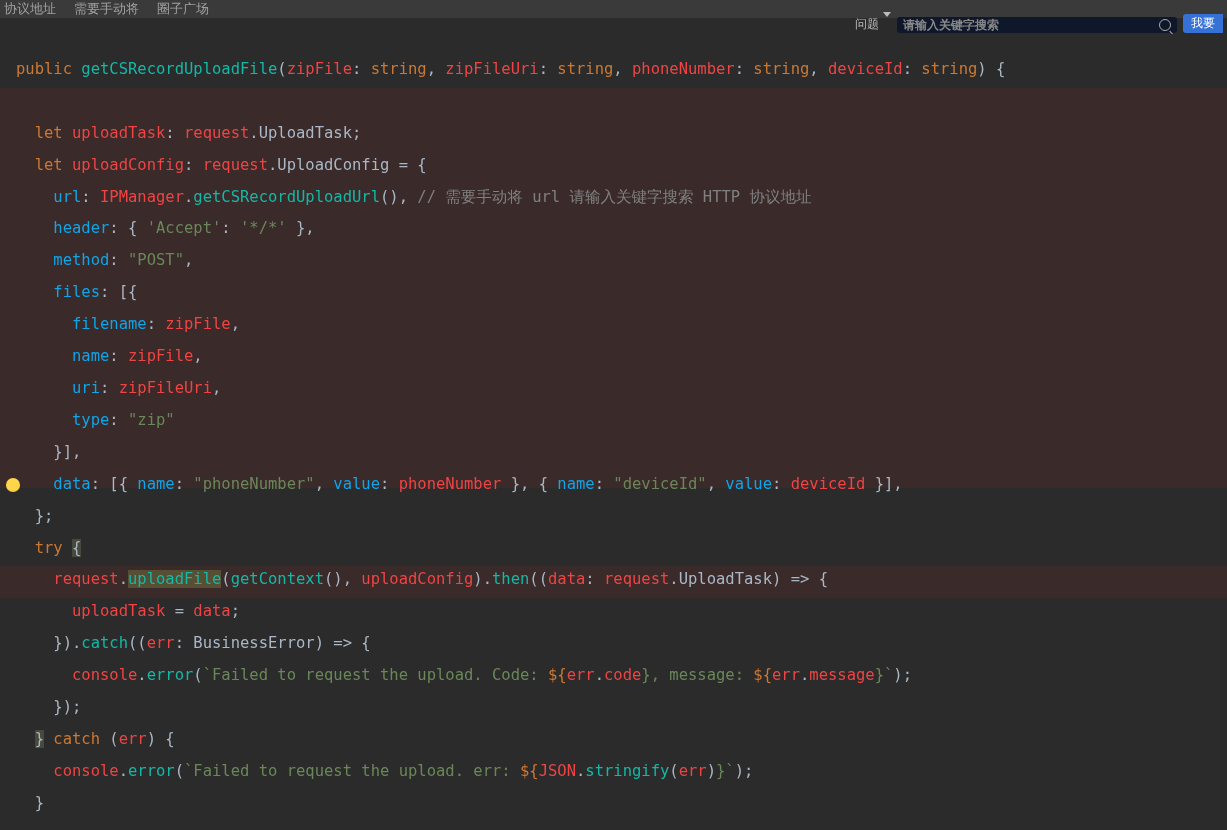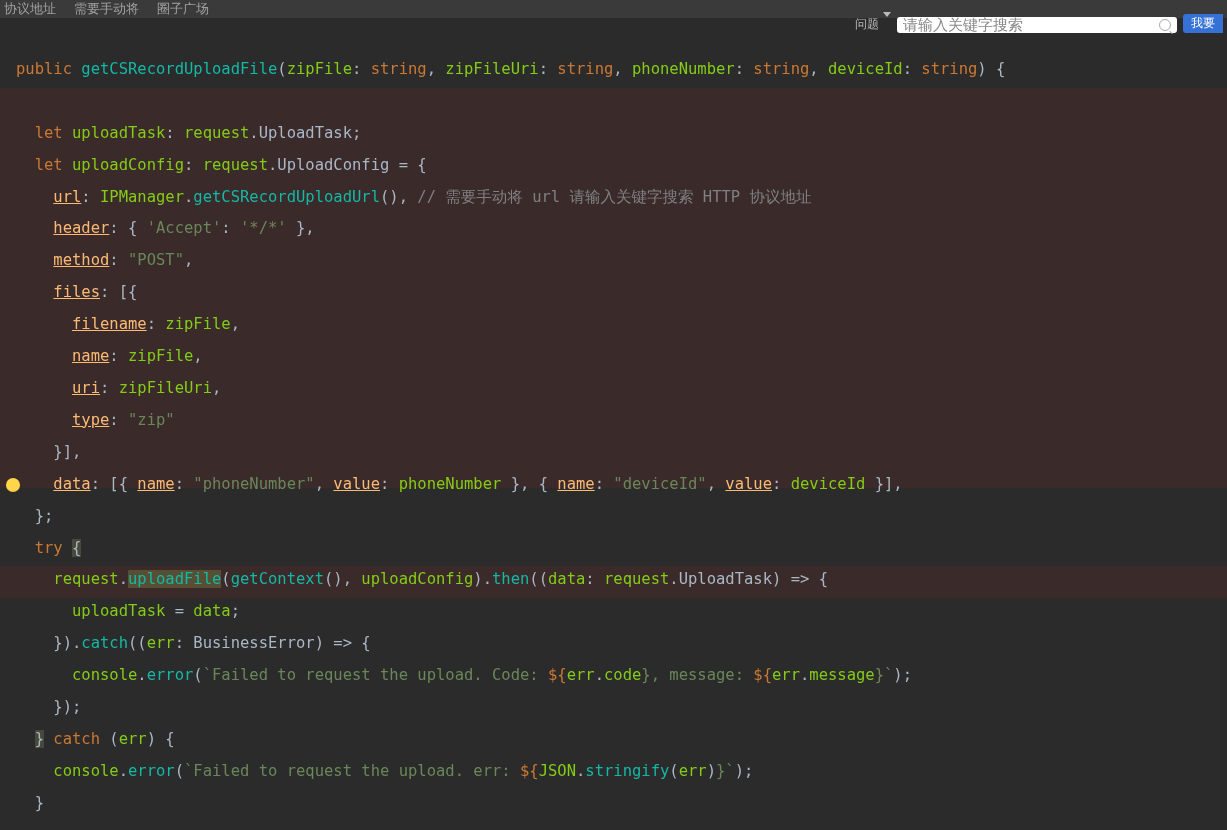--- a/index.html
+++ b/index.html
@@ -44,29 +44,30 @@
   .chevron-down {
     width: 0; height: 0;
     border-left: 4px solid transparent;
     border-right: 4px solid transparent;
     border-top: 5px solid #bbb;
     margin-left: 4px;
   }
   .search-box {
     width: 280px;
     height: 16px;
-    background: #ffffff;
+    background: #0f172a;
     border-radius: 3px;
     display: flex;
     align-items: center;
     padding: 0 6px;
-    font-size: 15px;
+    font-size: 12px;
     color: #888;
     font-family: -apple-system, sans-serif;
     justify-content: space-between;
+    font-weight: bold;
   }
   .search-icon {
     width: 12px; height: 12px;
     border: 1.2px solid #aaa;
     border-radius: 50%;
     position: relative;
   }
   .search-icon::after {
     content: "";
     position: absolute;
@@ -121,23 +122,23 @@
   .caret-highlight {
     background: rgba(110,110,60,0.55);
     margin-top: 24px;
   }
   .bracket-highlight {
     background: rgba(90,95,70,0.6);
   }
   
   .kw   { color: #cc7832; font-weight: 500; }       
   .fn   { color: #14b8a6; }                           
-  .prop { color: #fdba74; text-decoration: underline; }                           
+  .prop { color: #0ea5e9; }                           
   .str  { color: #6a8759; }                           
-  .id   { color: #84cc16; margin-top: 20px; }
+  .id   { color: #ef4444; margin-top: 20px; }
   .cmt  { color: #808080; }
   .typeName { color: #a9b7c6; }
 </style>
 </head>
 <body>
 
 <div class="top-bar">
   <div class="nav-links">
     <span>协议地址</span>
     <span>需要手动将</span>

